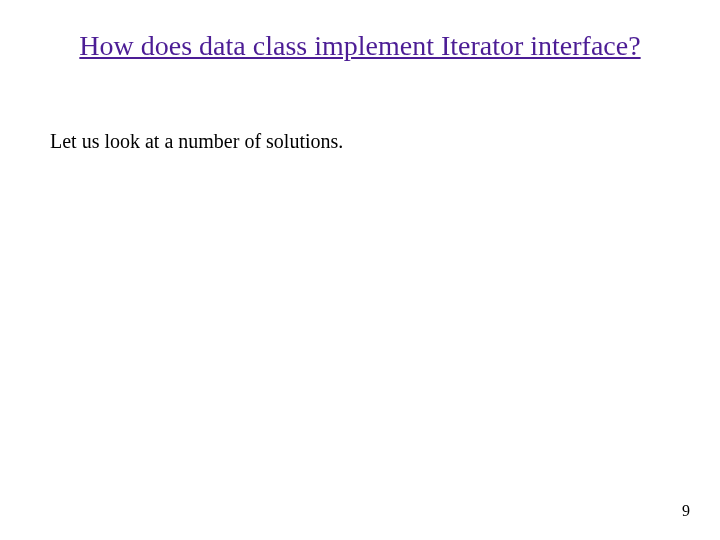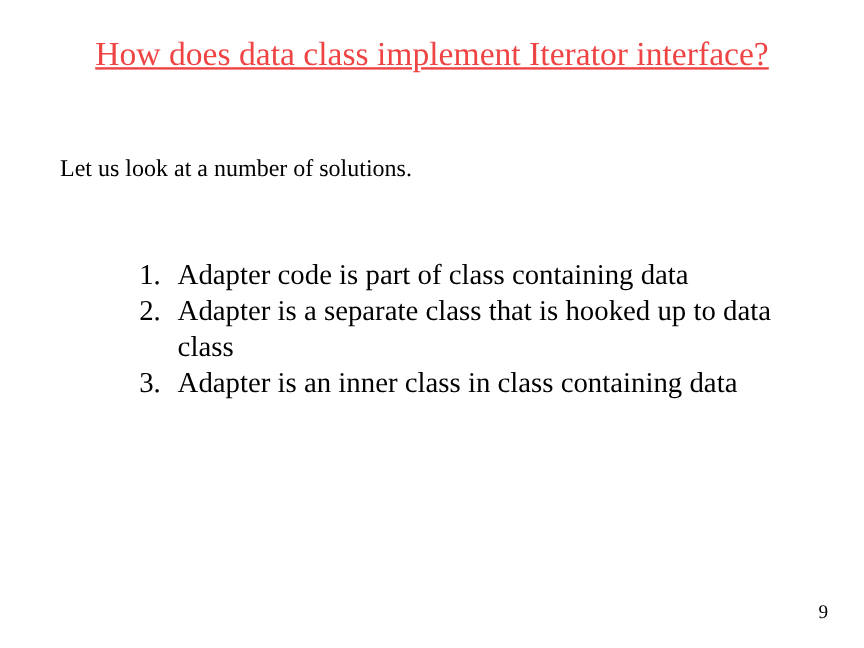--- a/index.html
+++ b/index.html
@@ -18,21 +18,21 @@
     position: relative;
     box-sizing: border-box;
   }
   .title {
     position: absolute;
     top: 30px;
     left: 0;
     width: 720px;
     text-align: center;
     font-size: 28px;
-    color: #ef4444;
+    color: #4c1d95;
     text-decoration: underline;
     font-weight: normal;
   }
   .subtitle {
     position: absolute;
     top: 130px;
     left: 50px;
     font-size: 20px;
     color: #000000;
     font-weight: normal;
@@ -59,19 +59,14 @@
     font-size: 16px;
     color: #000000;
   }
 </style>
 </head>
 <body>
 
 <div class="slide">
   <div class="title">How does data class implement Iterator interface?</div>
   <div class="subtitle">Let us look at a number of solutions.</div>
-  <ol class="list">
-    <li>Adapter code is part of class containing data</li>
-    <li>Adapter is a separate class that is hooked up to data class</li>
-    <li>Adapter is an inner class in class containing data</li>
-  </ol>
   <div class="page-num">9</div>
 </div>
 
 </body></html>

